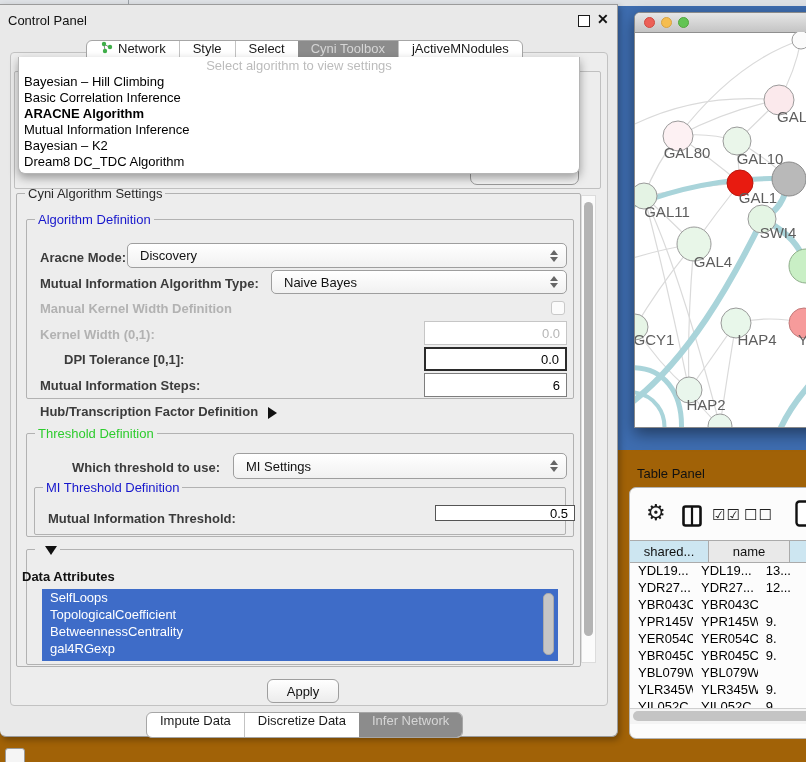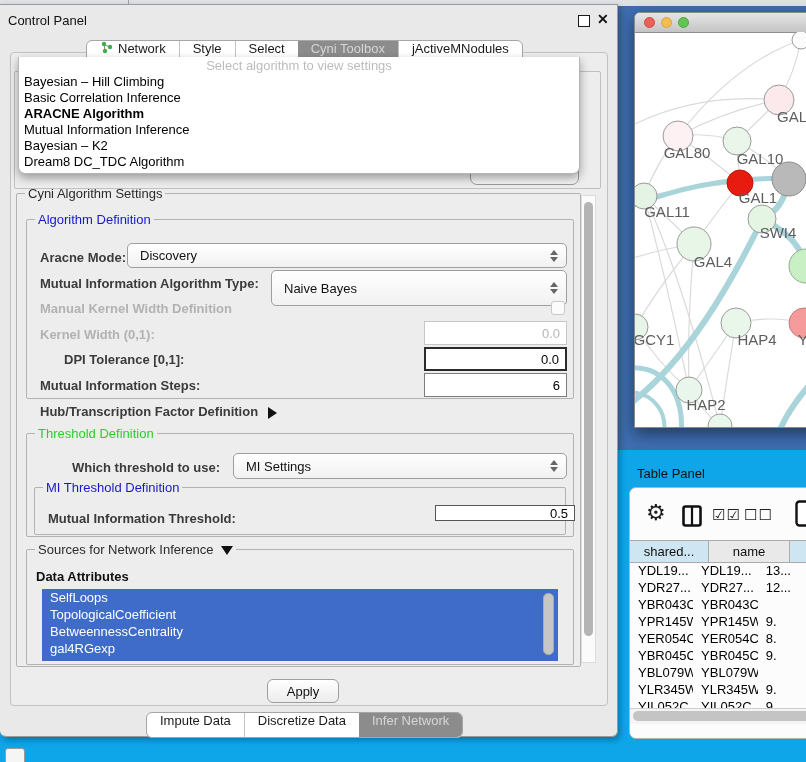--- a/index.html
+++ b/index.html
@@ -1,16 +1,16 @@
 <!DOCTYPE html>
 <html><head>
 <meta charset="utf-8">
 <style>
   html,body{margin:0;padding:0;background:#e7e7e7;font-family:"Liberation Sans",sans-serif;}
-  .screen{position:relative;width:806px;height:762px;overflow:hidden;background:#0ea5e9;}
+  .screen{position:relative;width:806px;height:762px;overflow:hidden;background:#a16207;}
   .abs{position:absolute;}
   
   .top-strip{left:0;top:0;width:806px;height:6px;background:#dee1e5;border-bottom:1px solid #c9ccd0;}
   .top-vline{left:128px;top:0;width:1px;height:6px;background:#9aa0a6;}
   .desktop{left:618px;top:6px;width:188px;height:444px;background:#3e6db0;}
   
   .control-panel{left:0;top:4px;width:618px;height:733px;background:#e9e9e9;border:1px solid #9b9b9b;border-left:none;
     border-radius:0 0 6px 6px;box-shadow:2px 3px 6px rgba(0,0,0,.3);box-sizing:border-box;}
   .cp-title{left:8px;top:8px;font-size:13px;color:#111;}
   .cp-float{left:578px;top:10px;width:10px;height:10px;border:1.6px solid #1a1a1a;background:#fff;}
@@ -143,21 +143,21 @@
     </div>
     <span class="abs lbl" style="left:40px;top:245px;">Aracne Mode:</span>
     <div class="abs combo" style="left:127px;top:238px;width:440px;height:25px;">
       <span class="ctext">Discovery</span>
       <span class="stepper">
           <span class="tri-up"></span>
           <span class="tri-dn"></span>
         </span>
     </div>
     <span class="abs lbl" style="left:40px;top:271px;">Mutual Information Algorithm Type:</span>
-    <div class="abs combo" style="left:271px;top:265px;width:296px;height:36px;">
+    <div class="abs combo" style="left:271px;top:265px;width:296px;height:24px;">
       <span class="ctext">Naive Bayes</span>
       <span class="stepper">
           <span class="tri-up"></span>
           <span class="tri-dn"></span>
         </span>
     </div>
     <span class="abs lbl dis" style="left:40px;top:296px;">Manual Kernel Width Definition</span>
     <div class="abs checkbox" style="left:551px;top:296px;"></div>
     <span class="abs lbl dis" style="left:40px;top:322px;">Kernel Width (0,1):</span>
     <div class="abs field" style="left:424px;top:316px;width:143px;height:24px;border:1px solid #c6c6c6;color:#b5b5b5;">0.0</div>
@@ -179,23 +179,23 @@
           <span class="tri-dn"></span>
         </span>
     </div>
     <div class="abs group" style="left:34px;top:482px;width:530px;height:46px;">
       <span class="gtitle blue">MI Threshold Definition</span>
     </div>
     <span class="abs lbl" style="left:48px;top:506px;">Mutual Information Threshold:</span>
     <div class="abs field" style="left:435px;top:500px;width:140px;height:16px;border:1.5px solid #555;color:#000;">0.5</div>
 
     <div class="abs group" style="left:26px;top:544px;width:546px;height:114px;">
-      <span class="gtitle main"><span>Sources for Network Inference</span><span class="tri-down"></span></span>
-    </div>
-    <span class="abs lbl" style="left:36px;top:564px;color:#111;">Data Attributes</span>
+      <span class="gtitle main"><span class="tri-down"></span></span>
+    </div>
+    <span class="abs lbl" style="left:22px;top:564px;color:#111;">Data Attributes</span>
     <div class="abs attr-list" style="left:42px;top:584px;width:516px;height:72px;" id="attr-list">
         <div class="attr-item">SelfLoops</div>
         <div class="attr-item">TopologicalCoefficient</div>
         <div class="attr-item">BetweennessCentrality</div>
         <div class="attr-item">gal4RGexp</div>
       </div>
     <div class="abs list-thumb" style="left:543px;top:588px;height:62px;"></div>
 
     <div class="abs btn" style="left:267px;top:674px;width:72px;height:24px;">Apply</div>
 

